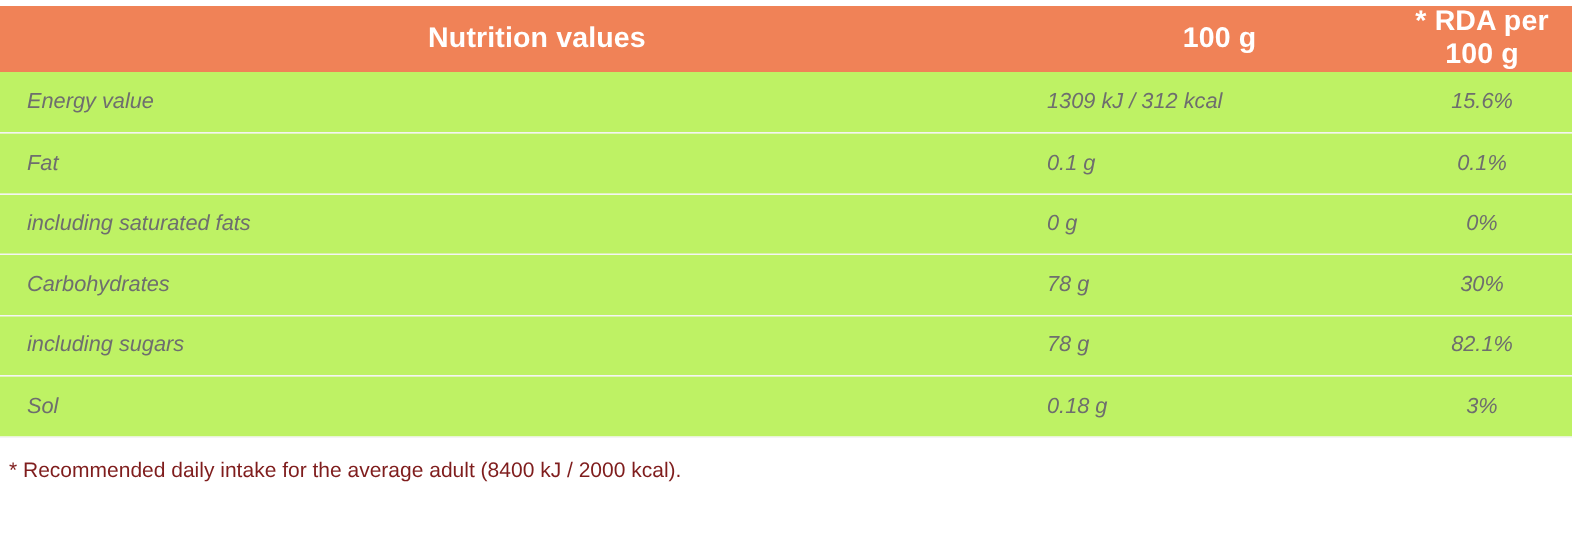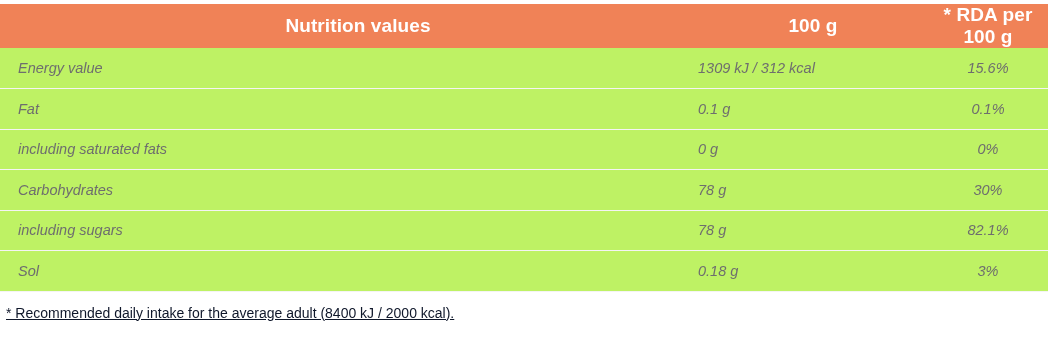--- a/index.html
+++ b/index.html
@@ -117,15 +117,15 @@
           <td class="col-rda" style="color: rgb(110, 110, 110);">82.1%</td>
         </tr>
         <tr>
           <td class="col-name" style="color: rgb(110, 110, 110);">Sol</td>
           <td class="col-value" style="color: rgb(110, 110, 110);">0.18 g</td>
           <td class="col-rda" style="color: rgb(110, 110, 110);">3%</td>
         </tr>
       </tbody>
   </table>
 
-  <div class="footnote" style="color: #0f172a; text-decoration: underline;">* Recommended daily intake for the average adult (8400 kJ / 2000 kcal).</div>
+  <div class="footnote" style="color: #7f1d1d;">* Recommended daily intake for the average adult (8400 kJ / 2000 kcal).</div>
 
 </div>
 
 </body></html>

